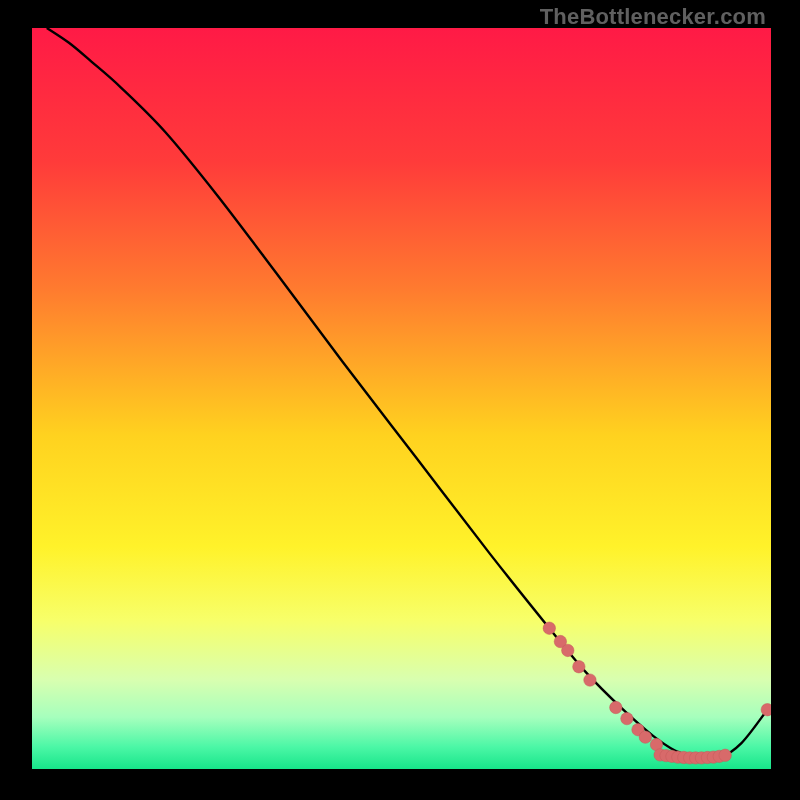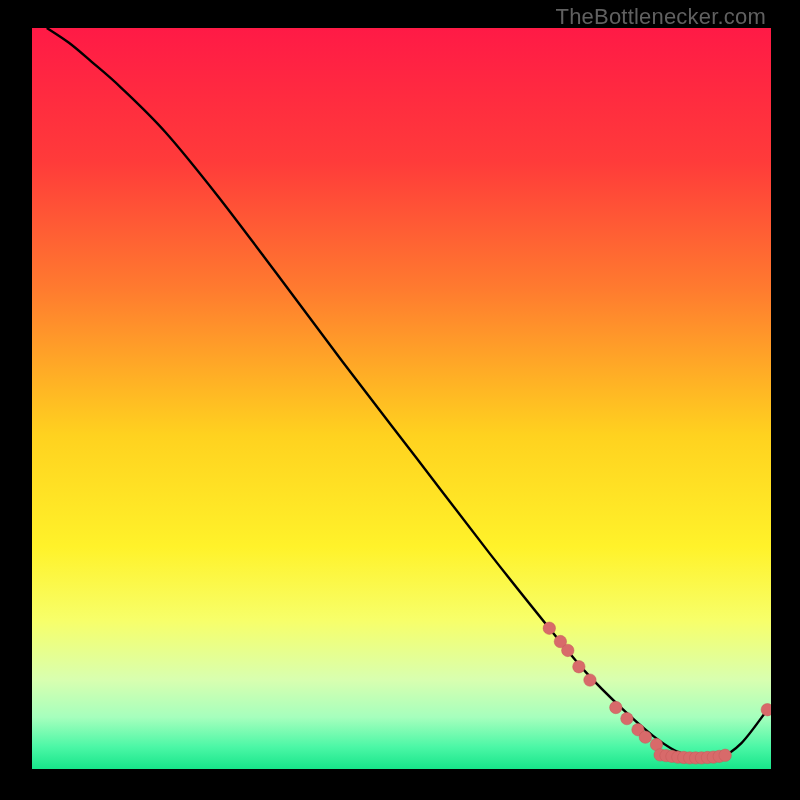--- a/index.html
+++ b/index.html
@@ -23,21 +23,21 @@
     top: 28px;
     width: 739px;
     height: 741px;
     overflow: hidden;
   }
   .watermark {
     position: absolute;
     top: 4px;
     right: 34px;
     font-size: 22px;
-    font-weight: 400;
+    font-weight: 700;
     color: #606060;
     letter-spacing: 0.2px;
   }
 </style>
 </head>
 <body>
 
 <div class="stage">
   <div class="watermark">TheBottlenecker.com</div>
   <div class="plot">

